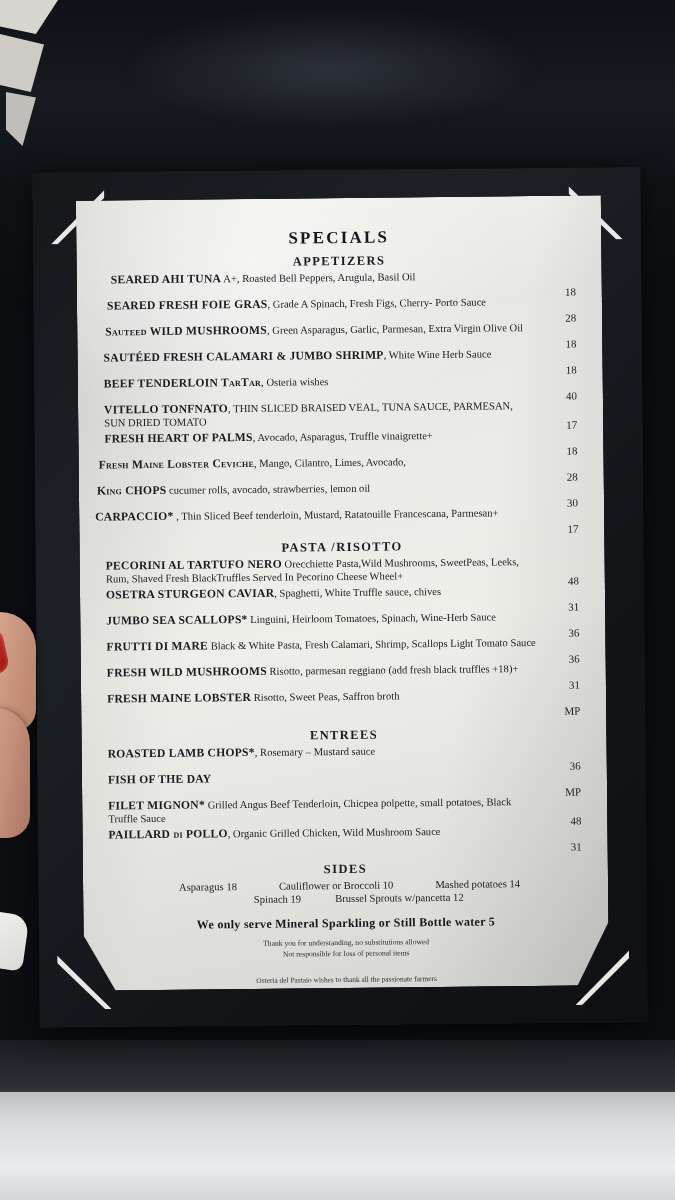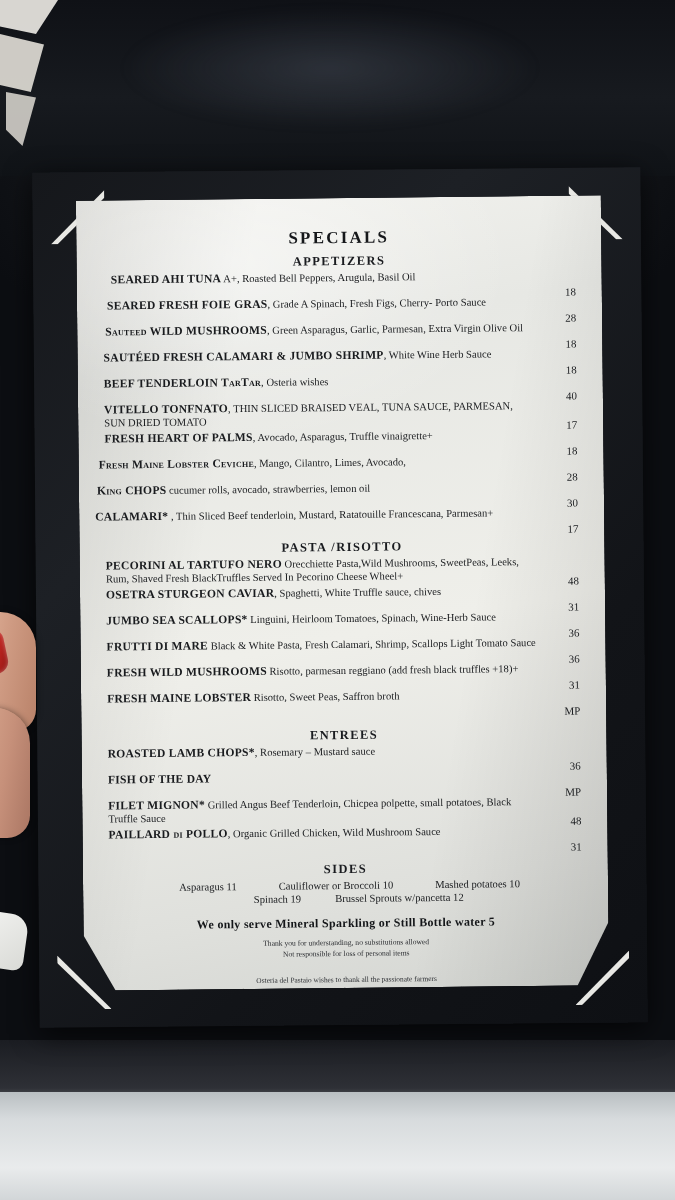--- a/index.html
+++ b/index.html
@@ -307,21 +307,21 @@
       </li>
       <li class="item">
         <div class="item-text"><span class="nm">Fresh Maine Lobster Ceviche</span><span>, Mango, Cilantro, Limes, Avocado,</span></div>
         <div class="item-price">28</div>
       </li>
       <li class="item">
         <div class="item-text"><span class="nm">King CHOPS</span><span> cucumer rolls, avocado, strawberries, lemon oil</span></div>
         <div class="item-price">30</div>
       </li>
       <li class="item">
-        <div class="item-text"><span class="nm">CALAMARI*</span><span> , Thin Sliced Beef tenderloin, Mustard, Ratatouille Francescana, Parmesan+</span></div>
+        <div class="item-text"><span class="nm">CARPACCIO*</span><span> , Thin Sliced Beef tenderloin, Mustard, Ratatouille Francescana, Parmesan+</span></div>
         <div class="item-price">17</div>
       </li>
     </ul>
 
     <div class="section-head">PASTA /RISOTTO</div>
     <ul class="items pasta">
       <li class="item">
         <div class="item-text"><span class="nm">PECORINI AL TARTUFO NERO</span><span> Orecchiette Pasta,Wild Mushrooms, SweetPeas, Leeks, Rum, Shaved Fresh BlackTruffles Served In Pecorino Cheese Wheel+</span></div>
         <div class="item-price">48</div>
       </li>
@@ -363,23 +363,23 @@
       </li>
       <li class="item">
         <div class="item-text"><span class="nm">PAILLARD di POLLO</span><span>, Organic Grilled Chicken, Wild Mushroom Sauce</span></div>
         <div class="item-price">31</div>
       </li>
     </ul>
 
     <div class="section-head sides-head">SIDES</div>
     <div class="sides-grid">
       <div class="sides-row r1">
-        <span>Asparagus  11</span>
+        <span>Asparagus  18</span>
         <span>Cauliflower or Broccoli 10</span>
-        <span>Mashed potatoes 10</span>
+        <span>Mashed potatoes 14</span>
       </div>
       <div class="sides-row r2">
         <span>Spinach  19</span>
         <span>Brussel Sprouts w/pancetta 12</span>
       </div>
     </div>
 
     <div class="water-note">We only serve Mineral Sparkling or Still Bottle water  5</div>
 
     <div class="fineprint">

